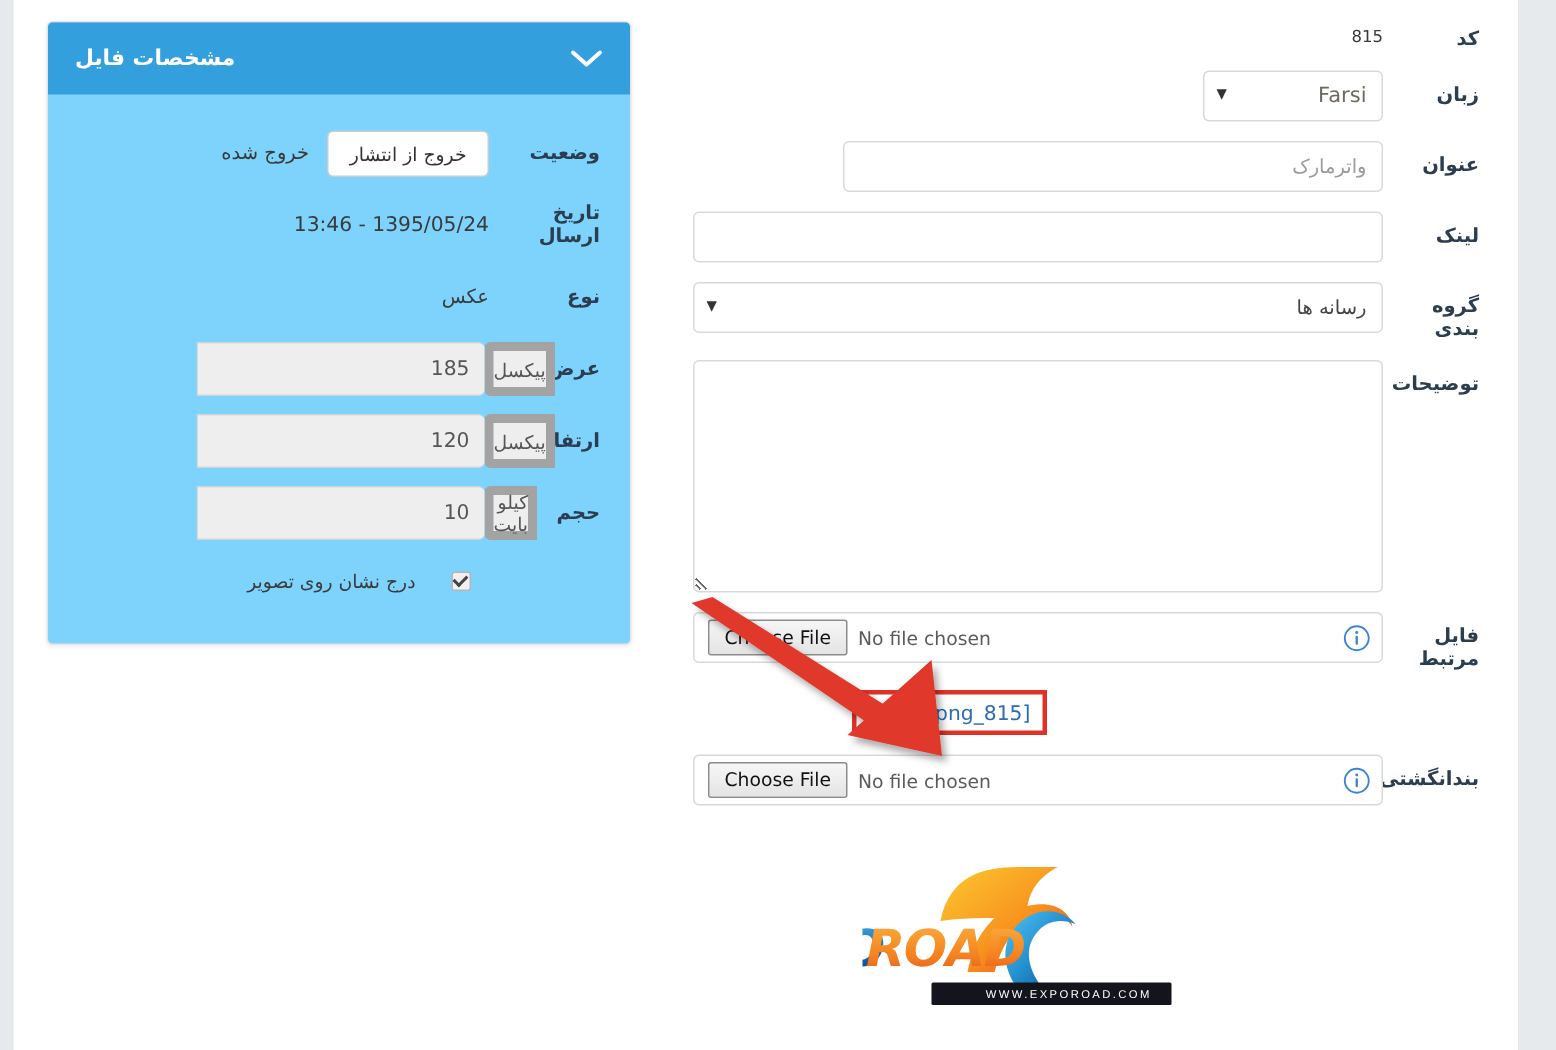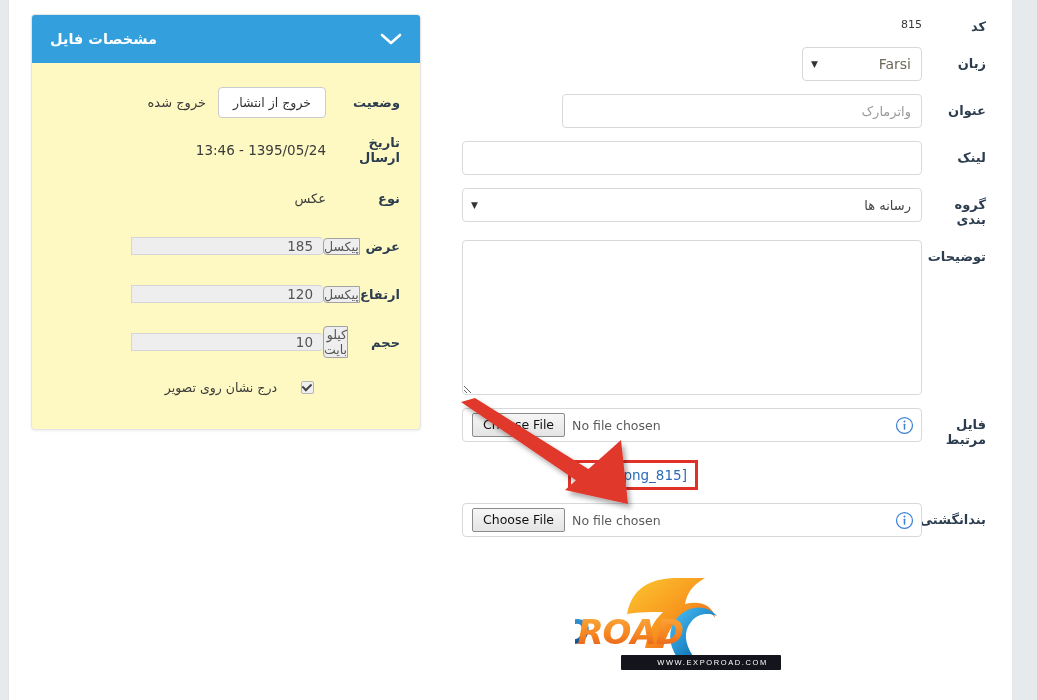--- a/index.html
+++ b/index.html
@@ -22,21 +22,21 @@
     background: #ffffff;
     border-left: 1px solid #e3e6e8;
     border-right: 1px solid #e3e6e8;
   }
 
   
   .file-panel {
     position: absolute;
     left: 22px; top: 14px;
     width: 390px;
-    background: #fef9c3;
+    background: #7dd3fc;
     border: 1px solid #e3e6e8;
     border-radius: 4px;
     box-shadow: 0 1px 3px rgba(0,0,0,0.07);
   }
   .panel-header {
     height: 48px;
     background: #33a0dd;
     border-top-left-radius: 3px;
     border-top-right-radius: 3px;
     display: flex;
@@ -100,39 +100,38 @@
     line-height: 1.2;
   }
   .status-line { display: flex; align-items: center; gap: 12px; }
 
   
   .input-group {
     display: flex;
     flex-direction: row-reverse;
     width: 195px;
     height: 36px;
-    align-items: center;
   }
   .ig-input {
     flex: 1;
     border: 1px solid #d3d6d9;
     border-right: none;
     background: #eeeeee;
     font-size: 13.5px;
     color: #555;
     padding: 0 10px;
     text-align: right;
     direction: ltr;
     font-family: inherit;
     border-top-right-radius: 4px;
     border-bottom-right-radius: 4px;
   }
   .ig-addon {
     width: 72px;
-    border: 1px solid #a3a3a3;
+    border: 6px solid #a3a3a3;
     background: #eeeeee;
     font-size: 12.5px;
     color: #555;
     display: flex;
     align-items: center;
     justify-content: center;
     border-top-left-radius: 4px;
     border-bottom-left-radius: 4px;
   }
 

